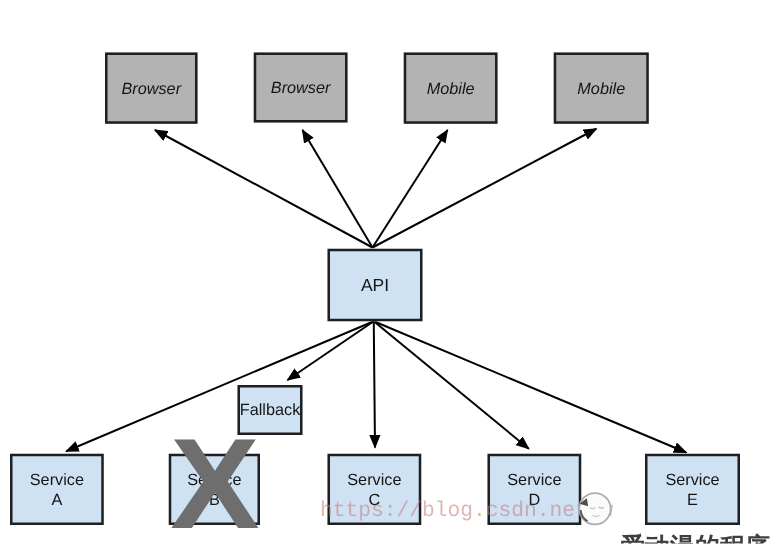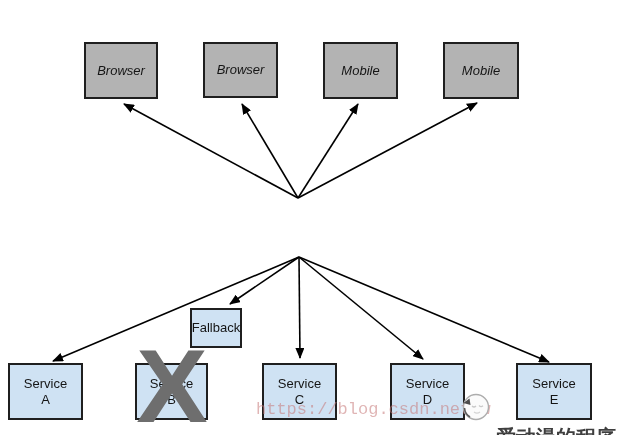--- a/index.html
+++ b/index.html
@@ -122,20 +122,23 @@
   <div class="node client" style="left:203px; top:42px; width:75px; height:56px;">
     <span>Browser</span>
   </div>
   <div class="node client" style="left:323px; top:42px; width:75px; height:57px;">
     <span>Mobile</span>
   </div>
   <div class="node client" style="left:443px; top:42px; width:76px; height:57px;">
     <span>Mobile</span>
   </div>
 
+  <div class="node service api-node" style="left:262px; top:199px; width:76px; height:58px;">
+    <span>API</span>
+  </div>
 
   <div class="node service" style="left:190px; top:308px; width:52px; height:40px;">
     <span>Fallback</span>
   </div>
 
   <div class="node service" style="left:8px; top:363px; width:75px; height:57px;">
     <span>Service</span>
     <span>A</span>
   </div>
   <div class="node service" style="left:135px; top:363px; width:73px; height:57px;">

